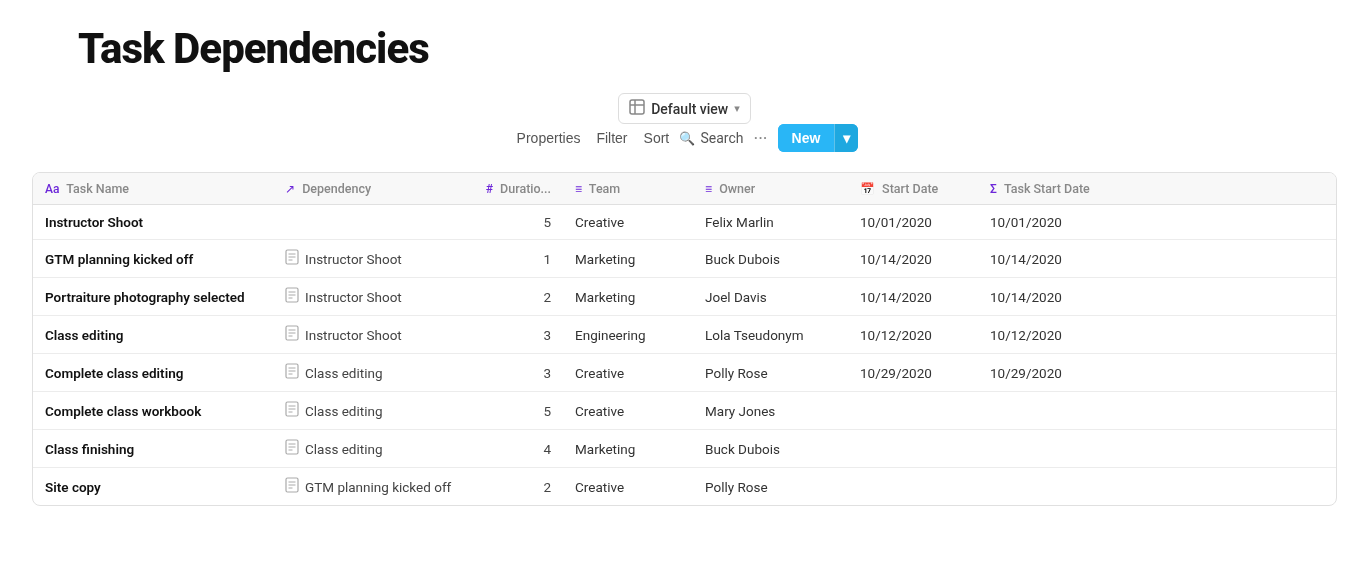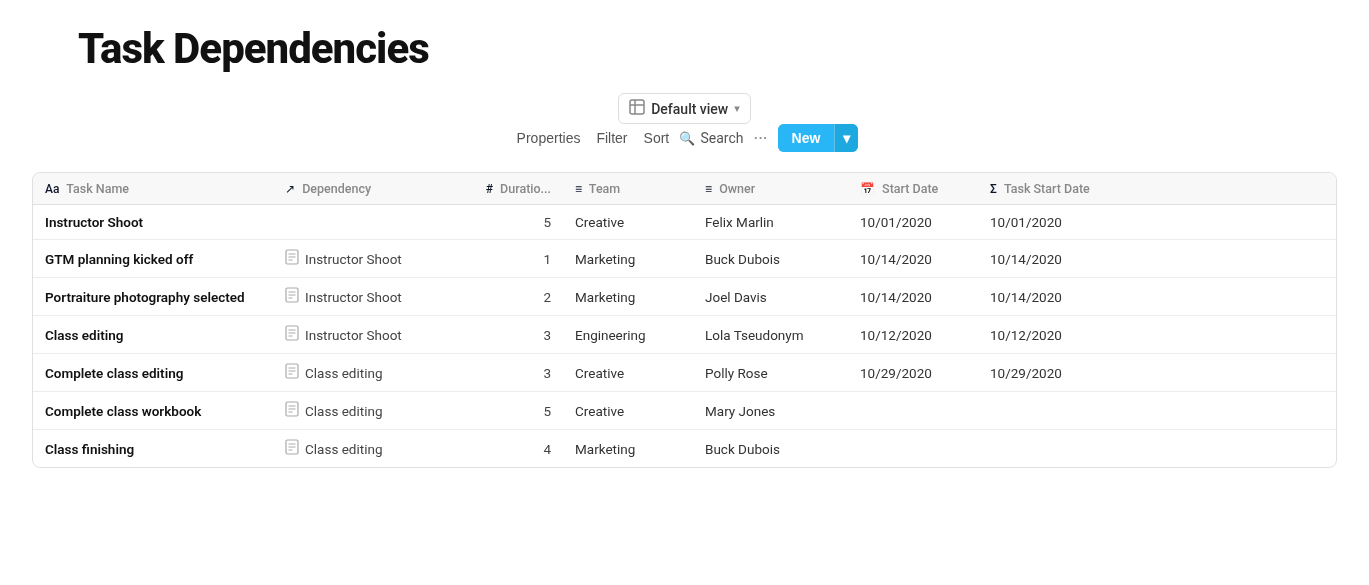--- a/index.html
+++ b/index.html
@@ -124,21 +124,21 @@
       font-weight: 500;
       color: #888;
       text-align: left;
       white-space: nowrap;
       overflow: hidden;
       text-overflow: ellipsis;
     }
     th .col-icon {
       margin-right: 4px;
       font-size: 12px;
-      color: #0f172a;
+      color: #6d28d9;
     }
     tbody tr {
       border-bottom: 1px solid #ececec;
     }
     tbody tr:last-child {
       border-bottom: none;
     }
     td {
       padding: 9px 12px;
       font-size: 13.5px;
@@ -369,16 +369,35 @@
                   </svg></span>
                 <span>Class editing</span>
               </div>
             </td>
             <td class="duration-cell">4</td>
             <td class="team-cell">Marketing</td>
             <td class="owner-cell">Buck Dubois</td>
             <td class="startdate-cell"></td>
             <td class="taskstartdate-cell"></td>
           </tr>
+          <tr>
+            <td class="task-name">Site copy</td>
+            <td class="dependency-cell">
+              <div class="dep-inner">
+                <span class="dep-icon"><svg width="14" height="16" viewBox="0 0 14 16" fill="none" xmlns="http://www.w3.org/2000/svg">
+                    <rect x="1" y="1" width="12" height="14" rx="1.5" stroke="#aaa" stroke-width="1.2"></rect>
+                    <line x1="3.5" y1="5" x2="10.5" y2="5" stroke="#aaa" stroke-width="1"></line>
+                    <line x1="3.5" y1="8" x2="10.5" y2="8" stroke="#aaa" stroke-width="1"></line>
+                    <line x1="3.5" y1="11" x2="7.5" y2="11" stroke="#aaa" stroke-width="1"></line>
+                  </svg></span>
+                <span>GTM planning kicked off</span>
+              </div>
+            </td>
+            <td class="duration-cell">2</td>
+            <td class="team-cell">Creative</td>
+            <td class="owner-cell">Polly Rose</td>
+            <td class="startdate-cell"></td>
+            <td class="taskstartdate-cell"></td>
+          </tr>
         </tbody>
     </table>
   </div>
 </div>
 
 </body></html>

